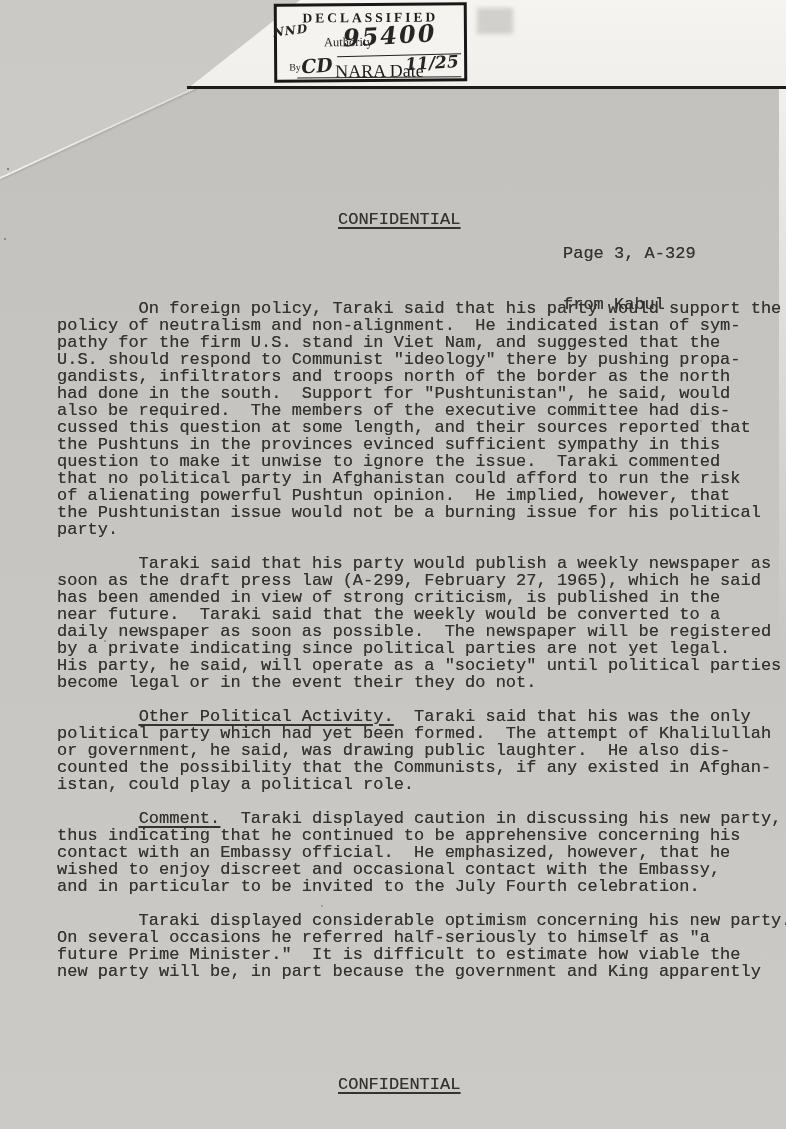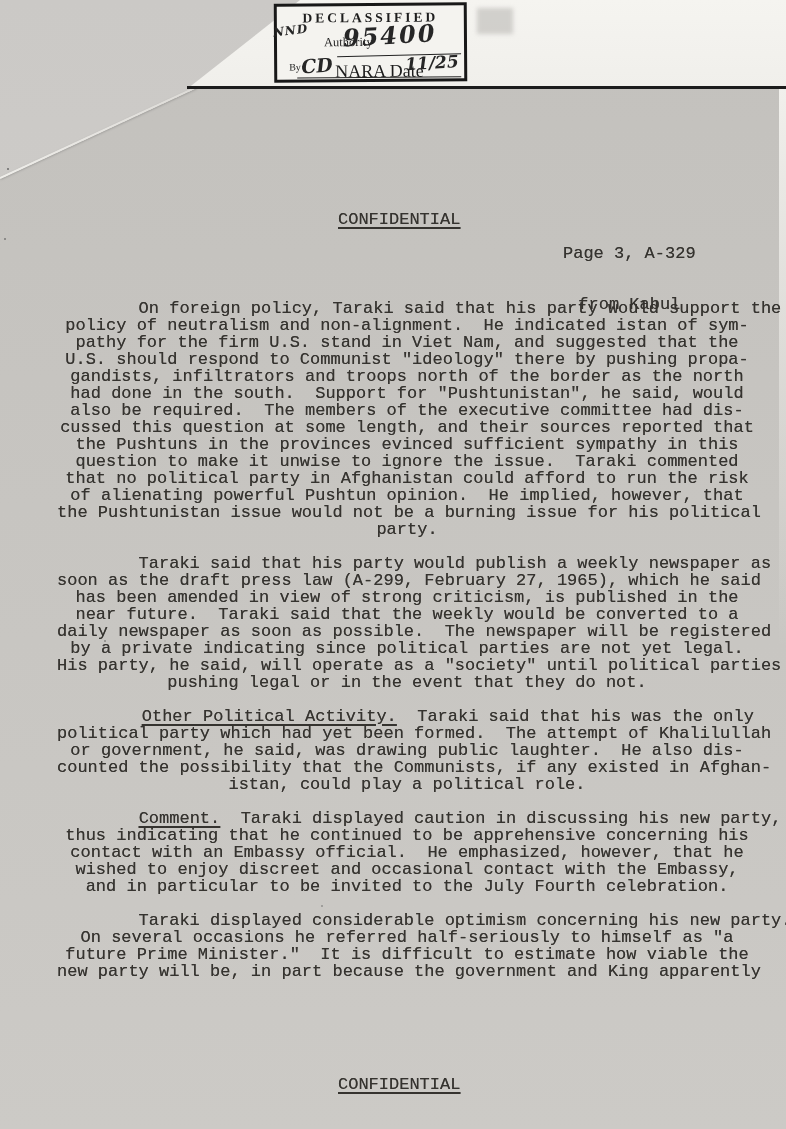--- a/index.html
+++ b/index.html
@@ -84,21 +84,21 @@
     position: absolute; left: 477px; top: 8px; width: 36px; height: 26px;
     background: rgba(180,178,174,0.55); filter: blur(2px);
   }
   
   .tw { font-size: 17px; line-height: 17px; text-shadow: 0 0 0.5px rgba(45,43,40,0.7); }
   .u  { text-decoration: underline; text-underline-offset: 3px; text-decoration-thickness: 1.5px; }
   .header-classification { position: absolute; left: 338px; top: 211px; }
   .header-pageref { position: absolute; left: 563px; top: 211px; white-space: pre; }
   .doc-body { position: absolute; left: 57px; top: 300px; width: 700px; }
   .para { margin: 0 0 17px 0; }
-  .line { white-space: pre; height: 17px; text-align: center; }
+  .line { white-space: pre; height: 17px; }
   .footer-classification { position: absolute; left: 338px; top: 1076px; }
 </style>
 </head>
 <body>
 
 <div class="page">
 
   <div class="fold-area"></div>
   <div class="fold-crease"></div>
 
@@ -146,21 +146,21 @@
         <div class="line">party.</div>
       </div>
       <div class="para">
         <div class="line">        Taraki said that his party would publish a weekly newspaper as</div>
         <div class="line">soon as the draft press law (A-299, February 27, 1965), which he said</div>
         <div class="line">has been amended in view of strong criticism, is published in the</div>
         <div class="line">near future.  Taraki said that the weekly would be converted to a</div>
         <div class="line">daily newspaper as soon as possible.  The newspaper will be registered</div>
         <div class="line">by a private indicating since political parties are not yet legal.</div>
         <div class="line">His party, he said, will operate as a "society" until political parties</div>
-        <div class="line">pushing legal or in the event that they do not.</div>
+        <div class="line">become legal or in the event their they do not.</div>
       </div>
       <div class="para">
         <div class="line">        <span class="u">Other Political Activity.</span>  Taraki said that his was the only</div>
         <div class="line">political party which had yet been formed.  The attempt of Khalilullah</div>
         <div class="line">or government, he said, was drawing public laughter.  He also dis-</div>
         <div class="line">counted the possibility that the Communists, if any existed in Afghan-</div>
         <div class="line">istan, could play a political role.</div>
       </div>
       <div class="para">
         <div class="line">        <span class="u">Comment.</span>  Taraki displayed caution in discussing his new party,</div>

